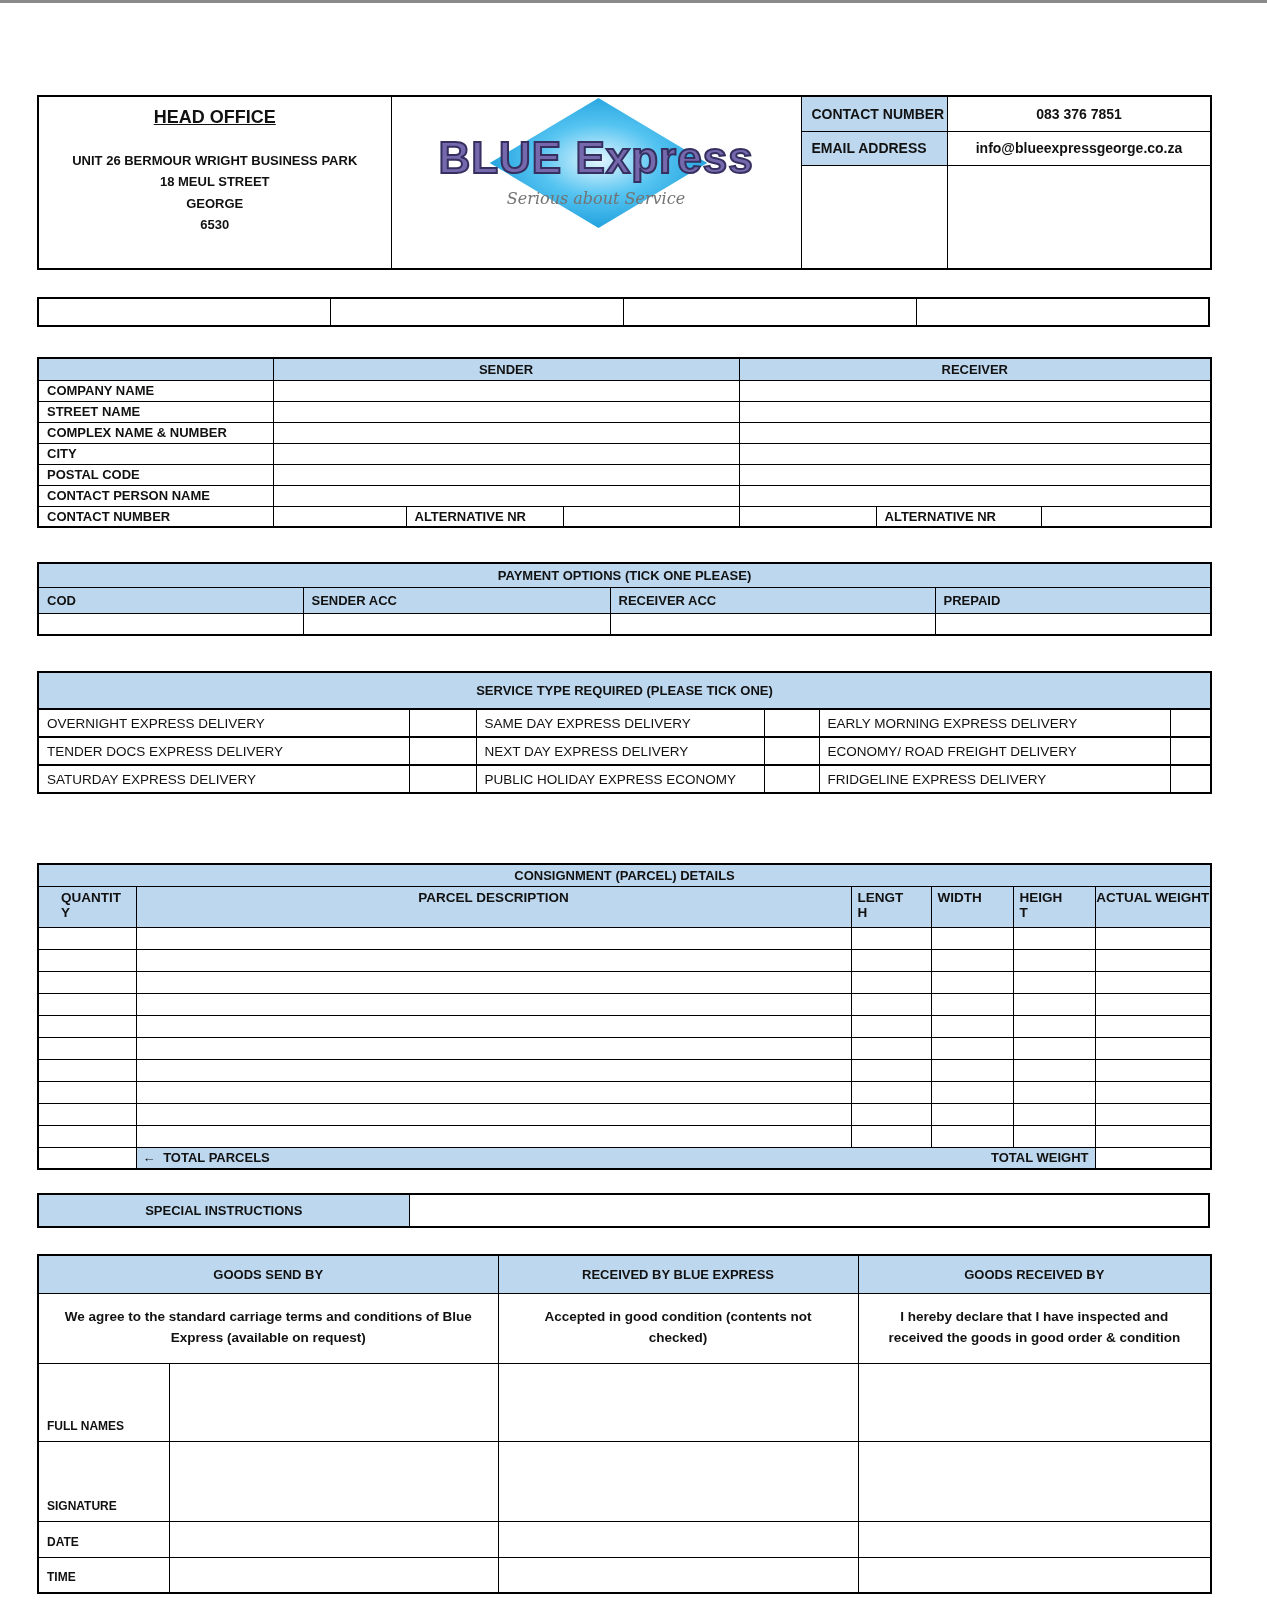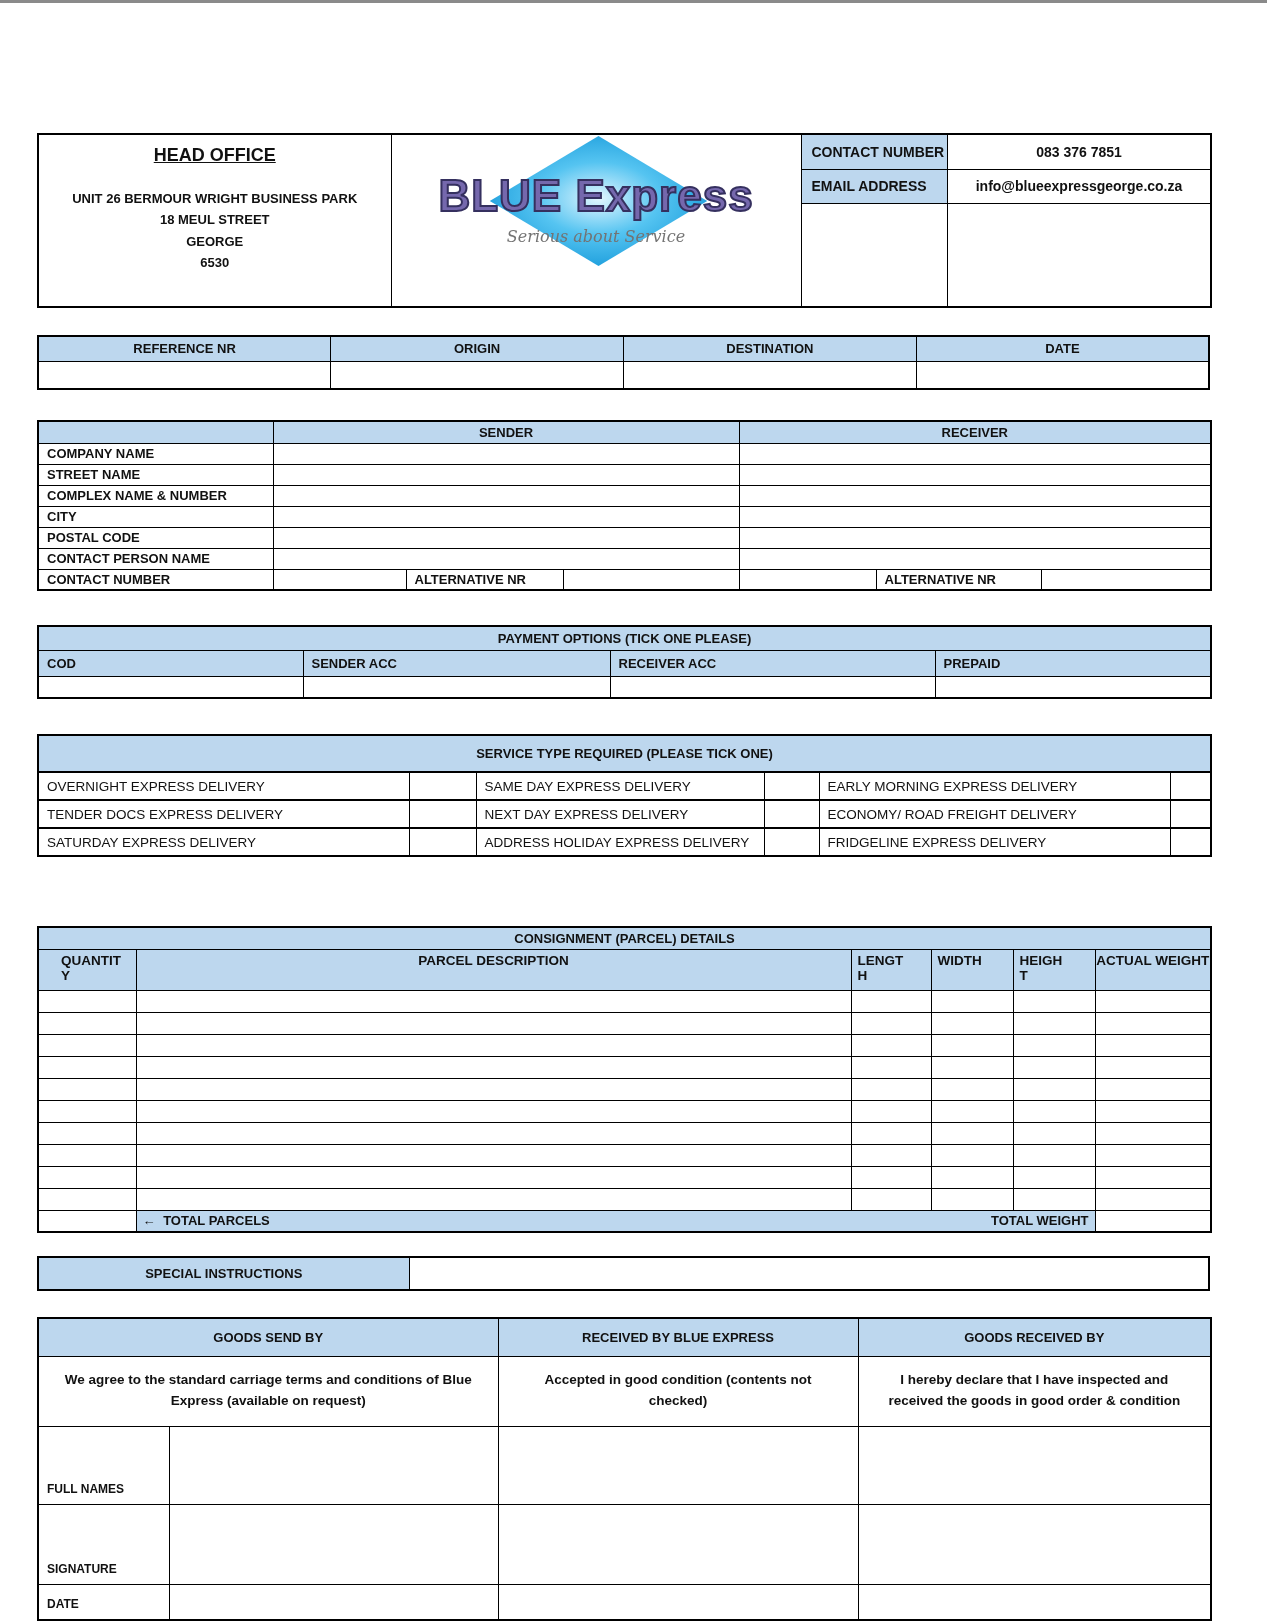--- a/index.html
+++ b/index.html
@@ -80,21 +80,21 @@
   .sign-tbl .rowlbl { font-weight:bold; vertical-align:bottom; padding:12px 0 8px 8px; font-size:12px; }
 </style>
 </head>
 <body>
 
 <div class="page">
   <div class="topline"></div>
 
   <div class="content">
 
-    <table class="frame hdr-table" style="height:173px;margin-top:38px;">
+    <table class="frame hdr-table" style="height:173px;">
       <colgroup>
           <col style="width:353px;">
           <col style="width:410px;">
           <col style="width:410px;">
         </colgroup>
       <tbody>
           <tr>
         <td class="headoffice">
           <div class="title">HEAD OFFICE</div>
           <div class="addr">
@@ -147,26 +147,20 @@
       </table>
 
     <table class="frame ref-tbl">
       <colgroup>
           <col>
           <col>
           <col>
           <col>
         </colgroup>
       <tbody>
-          <tr class="h">
-        <td class="blue b c">REFERENCE NR</td>
-        <td class="blue b c">ORIGIN</td>
-        <td class="blue b c">DESTINATION</td>
-        <td class="blue b c">DATE</td>
-      </tr>
       <tr class="v">
         <td></td>
         <td></td>
         <td></td>
         <td></td>
       </tr>
     </tbody>
       </table>
 
     <table class="frame party-tbl">
@@ -278,21 +272,21 @@
         <td class="svc-opt">TENDER DOCS EXPRESS DELIVERY</td>
         <td></td>
         <td class="svc-opt">NEXT DAY EXPRESS DELIVERY</td>
         <td></td>
         <td class="svc-opt">ECONOMY/ ROAD FREIGHT DELIVERY</td>
         <td></td>
       </tr>
       <tr class="r">
         <td class="svc-opt">SATURDAY EXPRESS DELIVERY</td>
         <td></td>
-        <td class="svc-opt">ADDRESS HOLIDAY EXPRESS DELIVERY</td>
+        <td class="svc-opt">PUBLIC HOLIDAY EXPRESS ECONOMY</td>
         <td></td>
         <td class="svc-opt">FRIDGELINE EXPRESS DELIVERY</td>
         <td></td>
       </tr>
     </tbody>
       </table>
 
     <table class="frame con-tbl">
       <colgroup>
         <col style="width:98px;">
@@ -455,17 +449,23 @@
         <td></td>
         <td></td>
         <td></td>
       </tr>
       <tr class="dt">
         <td class="rowlbl">DATE</td>
         <td></td>
         <td></td>
         <td></td>
       </tr>
+      <tr class="tm">
+        <td class="rowlbl">TIME</td>
+        <td></td>
+        <td></td>
+        <td></td>
+      </tr>
     </tbody>
       </table>
 
   </div>
 </div>
 
 </body></html>

